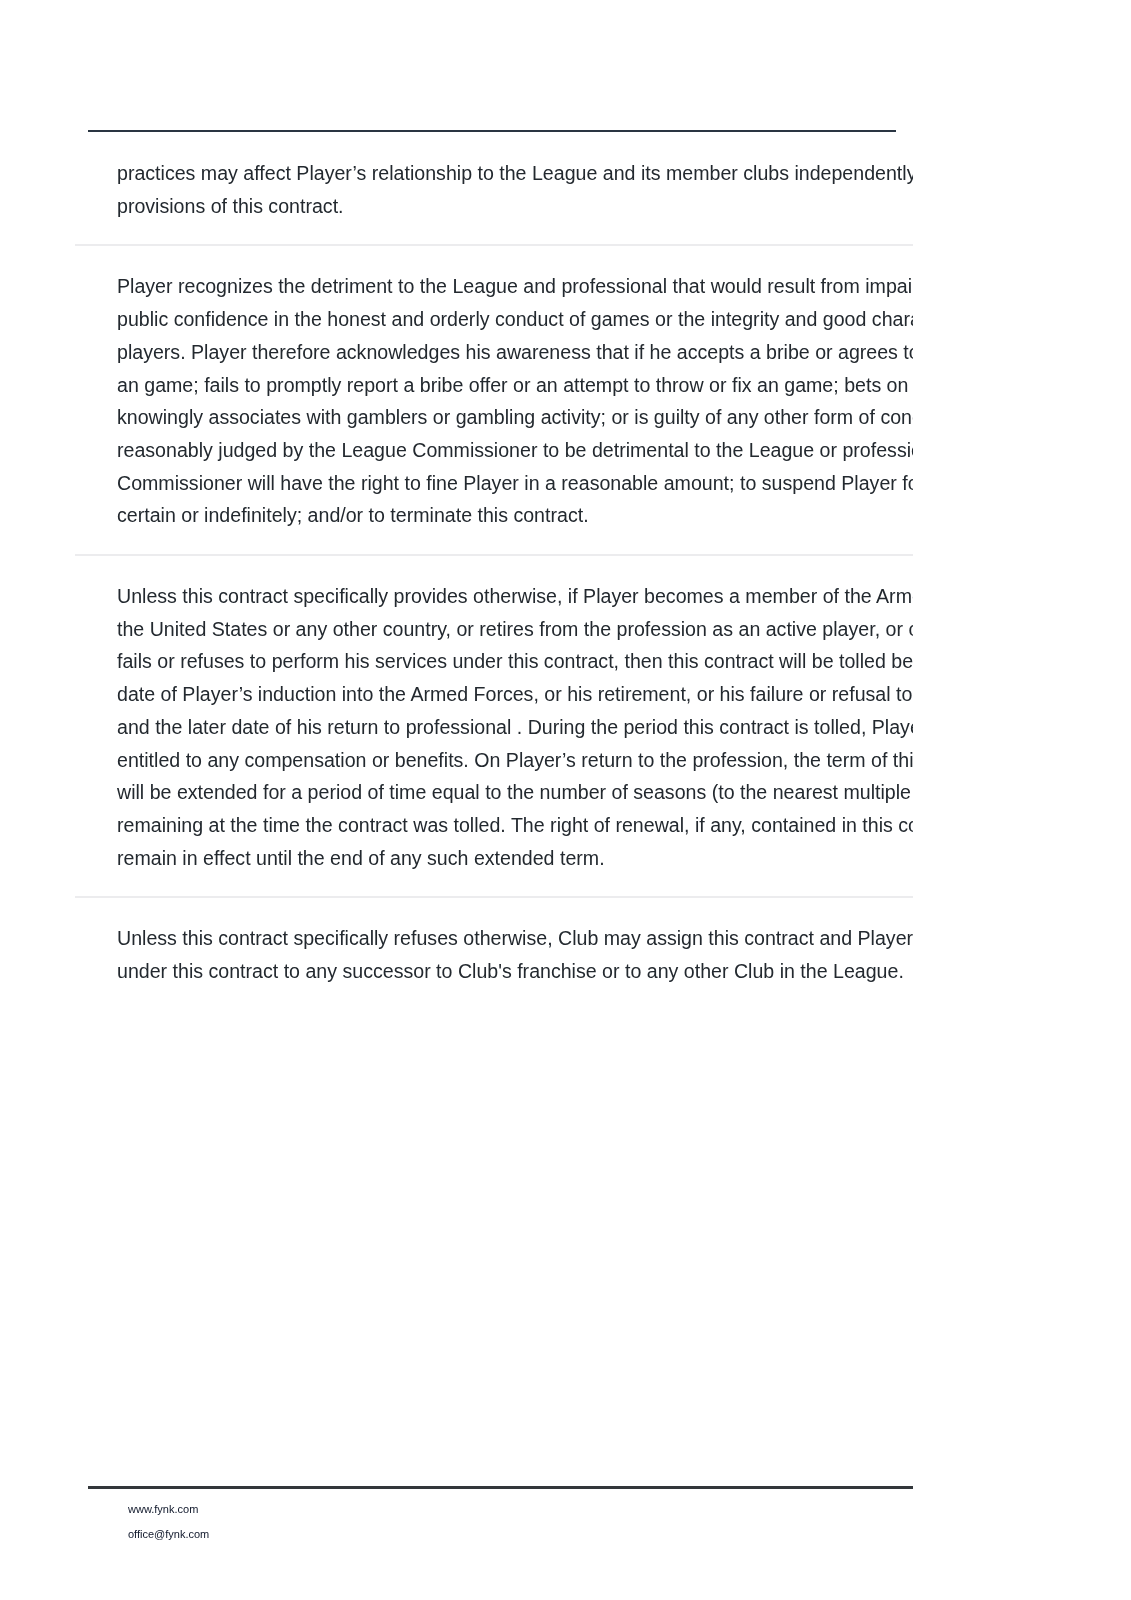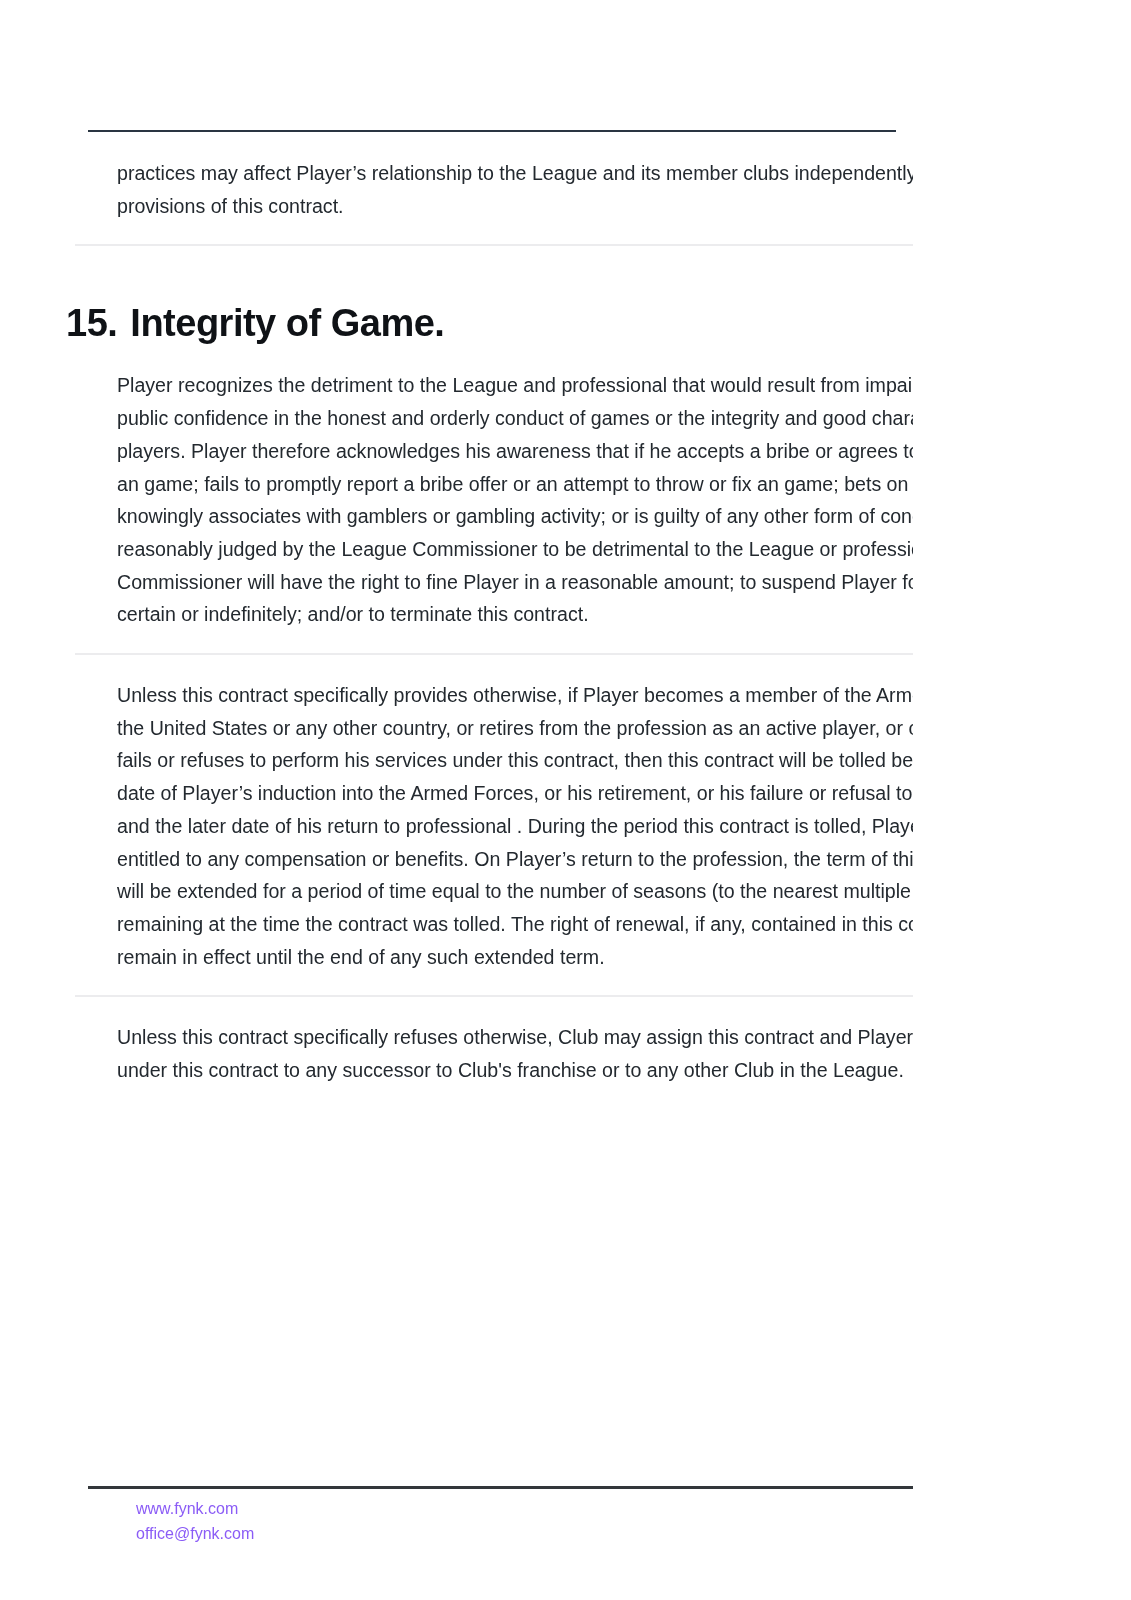--- a/index.html
+++ b/index.html
@@ -80,25 +80,25 @@
   .ftr-rule {
     position: absolute;
     left: 88px;
     top: 1486px;
     width: 956px;
     height: 3px;
     background: #33373b;
   }
   .ftr-lines {
     position: absolute;
-    left: 136px;
+    left: 128px;
     top: 1497px;
-    font-size: 16px;
+    font-size: 11px;
     line-height: 24.5px;
-    color: #8b5cf6;
+    color: #0f172a;
   }
 </style>
 </head>
 <body>
 
 <div class="page">
 
   <header>
     <div class="hdr-rule"></div>
     <div class="logo">
@@ -115,23 +115,20 @@
       </span>
       <span class="logo-text">fynk</span>
     </div>
   </header>
 
   <main class="content">
 
     <p class="body-text intro">practices may affect Player’s relationship to the League and its member clubs independently of the provisions of this contract.</p>
 
     <hr class="divider">
-    <h2 class="section-heading">
-      <span class="sec-num">15.</span><span class="sec-title">Integrity of Game.</span>
-    </h2>
     <p class="body-text">Player recognizes the detriment to the League and professional that would result from impairment of public confidence in the honest and orderly conduct of games or the integrity and good character of players. Player therefore acknowledges his awareness that if he accepts a bribe or agrees to throw or fix an game; fails to promptly report a bribe offer or an attempt to throw or fix an game; bets on an game; knowingly associates with gamblers or gambling activity; or is guilty of any other form of conduct reasonably judged by the League Commissioner to be detrimental to the League or professional , the Commissioner will have the right to fine Player in a reasonable amount; to suspend Player for a period certain or indefinitely; and/or to terminate this contract.</p>
 
     <hr class="divider">
     <p class="body-text">Unless this contract specifically provides otherwise, if Player becomes a member of the Armed Forces of the United States or any other country, or retires from the profession as an active player, or otherwise fails or refuses to perform his services under this contract, then this contract will be tolled between the date of Player’s induction into the Armed Forces, or his retirement, or his failure or refusal to perform, and the later date of his return to professional . During the period this contract is tolled, Player will not be entitled to any compensation or benefits. On Player’s return to the profession, the term of this contract will be extended for a period of time equal to the number of seasons (to the nearest multiple of one) remaining at the time the contract was tolled. The right of renewal, if any, contained in this contract will remain in effect until the end of any such extended term.</p>
 
     <hr class="divider">
     <p class="body-text">Unless this contract specifically refuses otherwise, Club may assign this contract and Player's services under this contract to any successor to Club's franchise or to any other Club in the League.</p>
 
   </main>
 

